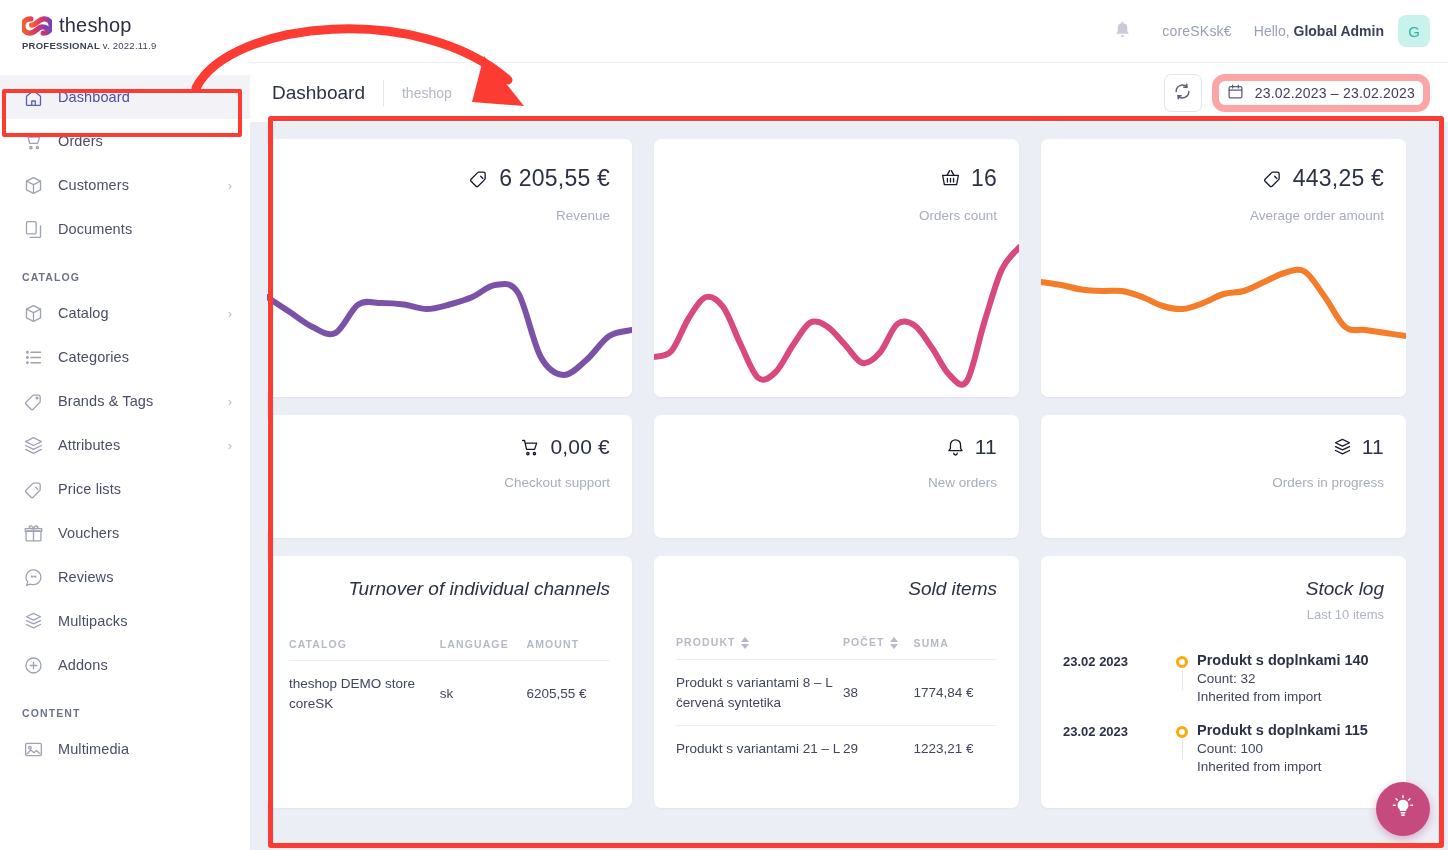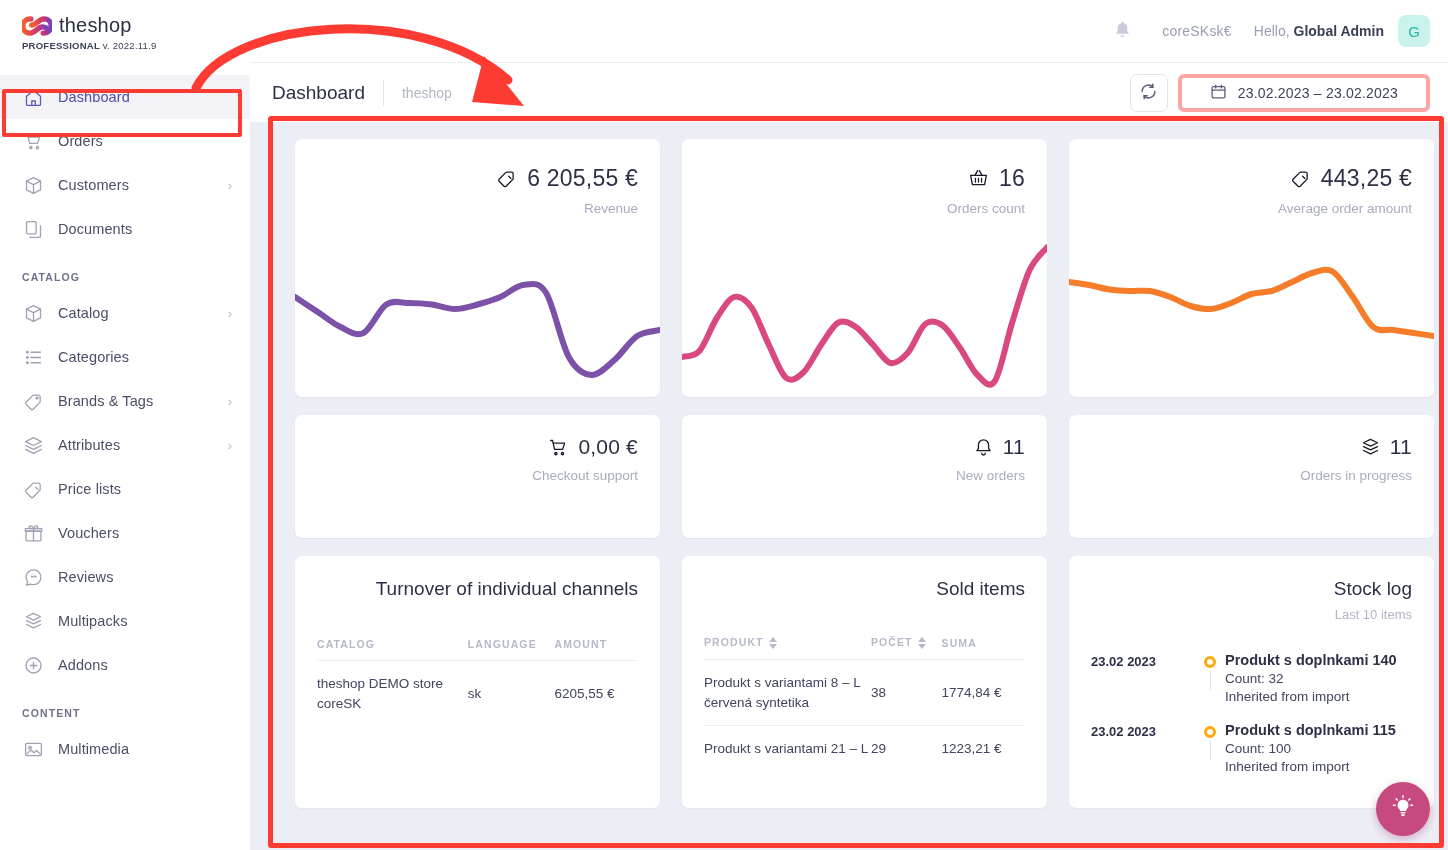--- a/index.html
+++ b/index.html
@@ -100,60 +100,60 @@
   .page-title { font-size: 19px; color: #2d3146; font-weight: 400; }
   .page-divider { width:1px; height: 26px; background:#e4e6ee; margin: 0 18px; }
   .page-sub { font-size: 14px; color: #b2b6c6; }
   .head-actions { margin-left: auto; display: flex; gap: 10px; align-items: center; }
   .btn-icon {
     width: 38px; height: 38px; border: 1px solid #e2e4ec; border-radius: 7px;
     background: #fff; display: flex; align-items: center; justify-content: center;
     color: #5a5f78; cursor: pointer;
   }
   .btn-date {
-    height: 38px; border: 4px solid #fca5a5; border-radius: 6px; background: #fff;
-    display: flex; align-items: center; gap: 11px; padding: 0 28px;
+    height: 38px; border: 7px solid #fca5a5; border-radius: 13px; background: #fff;
+    display: flex; align-items: center; gap: 11px; padding: 0 8px;
     font-size: 14px; color: #3e435c; cursor: pointer; letter-spacing: .2px;
   }
 
   
   #canvas {
     flex: 1 1 auto;
     background: #eceef6;
     padding: 17px 14px 0 17px;
     overflow: hidden;
   }
-  .grid { display: flex; flex-wrap: wrap; gap: 18px 22px; justify-content: flex-end; }
+  .grid { display: flex; flex-wrap: wrap; gap: 18px 22px; }
   .card {
     background: #fff; border-radius: 7px;
     width: 365px;
     box-shadow: 0 1px 2px rgba(40,45,80,.05);
     position: relative; overflow: hidden;
   }
   .card.kpi-big { height: 258px; }
   .card.kpi-small { height: 123px; }
   .card.panel { height: 252px; }
 
   .kpi-top { padding: 26px 22px 0 22px; text-align: right; }
   .kpi-val {
     font-size: 23px; color: #2d3146; font-weight: 400;
     display: flex; align-items: center; justify-content: flex-end; gap: 10px;
     letter-spacing: .2px;
   }
   .kpi-val .kico { color: #171a2b; display: flex; }
-  .kpi-label { margin-top: 9px; font-size: 13.5px; color: #a8acbd; }
+  .kpi-label { margin-top: 16px; font-size: 13.5px; color: #a8acbd; }
 
   .kpi-small .kpi-top { padding-top: 20px; }
   .kpi-small .kpi-val { font-size: 21px; gap: 9px; }
 
   .spark { position: absolute; left: 0; right: 0; bottom: 0; height: 165px; }
   .spark svg { width: 100%; height: 100%; display: block; }
 
   .panel-head { padding: 22px 22px 0 22px; text-align: right; }
-  .panel-title { font-size: 19px; color: #2d3146; font-weight: 400; }
+  .panel-title { font-size: 19px; color: #2d3146; font-weight: 400; font-style: italic; }
   .panel-sub { margin-top: 7px; font-size: 13px; color: #b0b4c4; }
 
   table.t { width: 100%; border-collapse: collapse; }
   table.t th {
     font-size: 10.5px; letter-spacing: 1.1px; font-weight: 700;
     color: #b5b9c8; text-align: left; padding: 0 0 10px 0; vertical-align: bottom;
     white-space: nowrap;
   }
   table.t td {
     font-size: 13.5px; color: #41455e; padding: 13px 0; vertical-align: middle;

